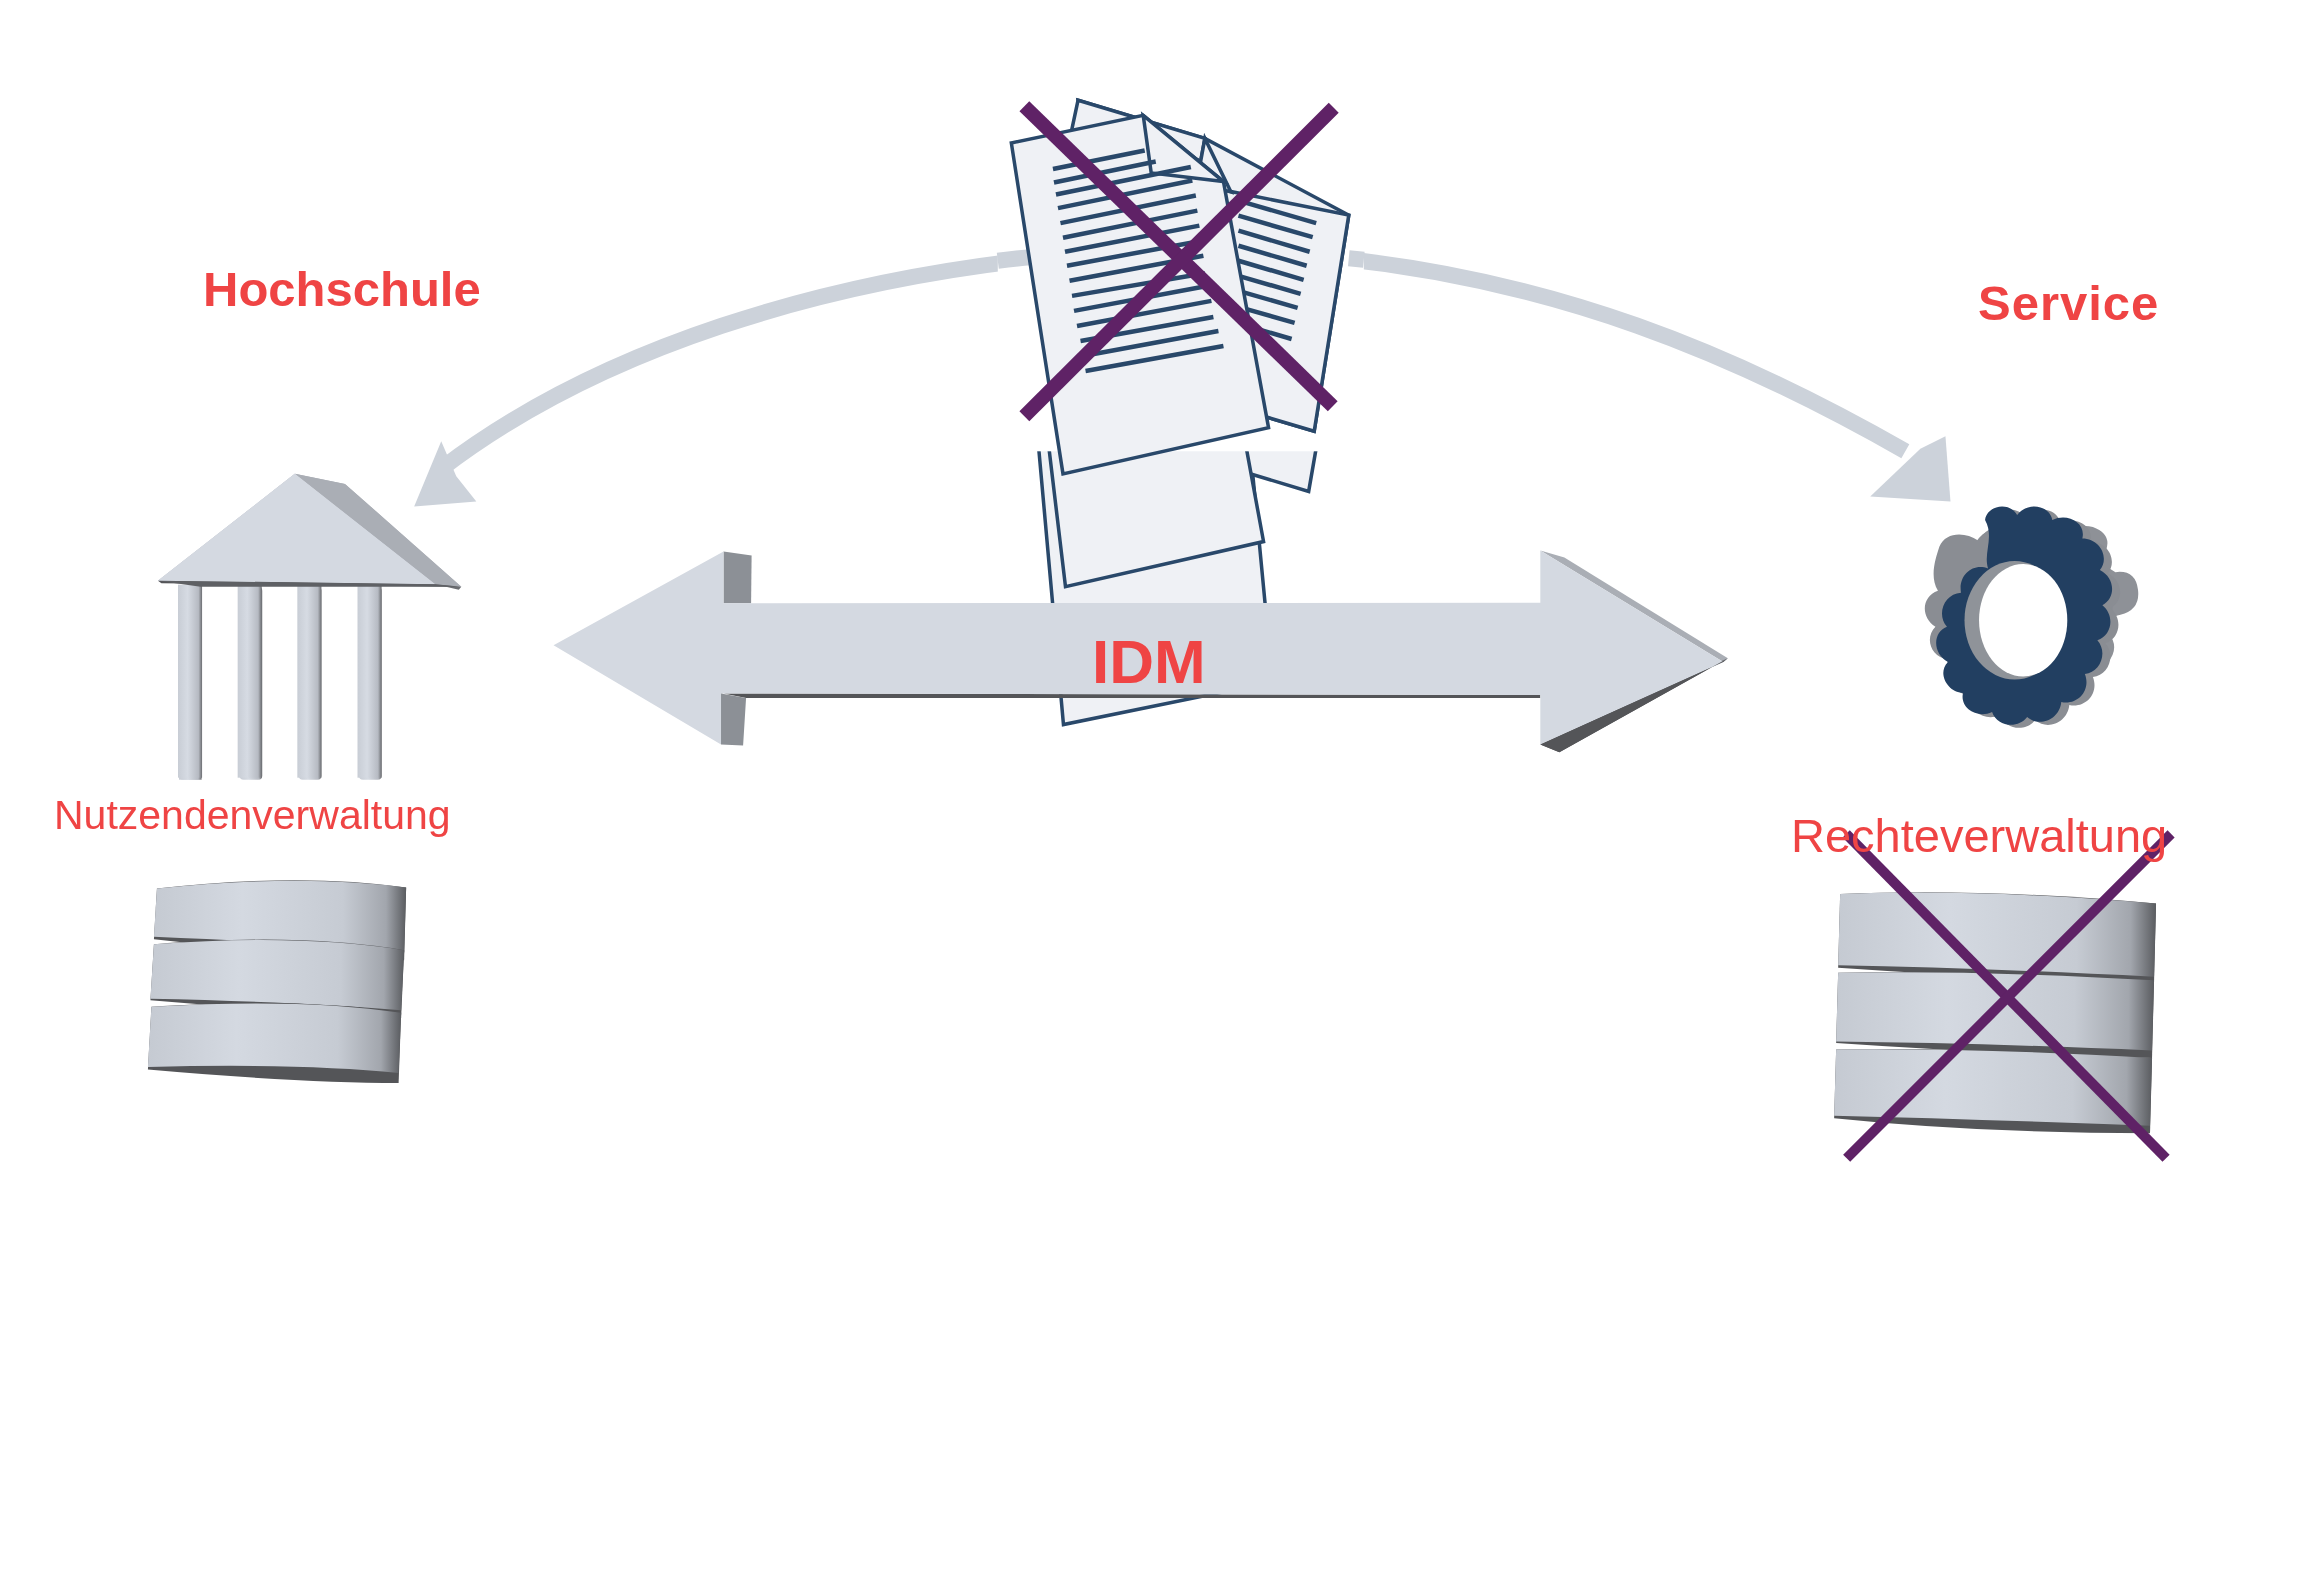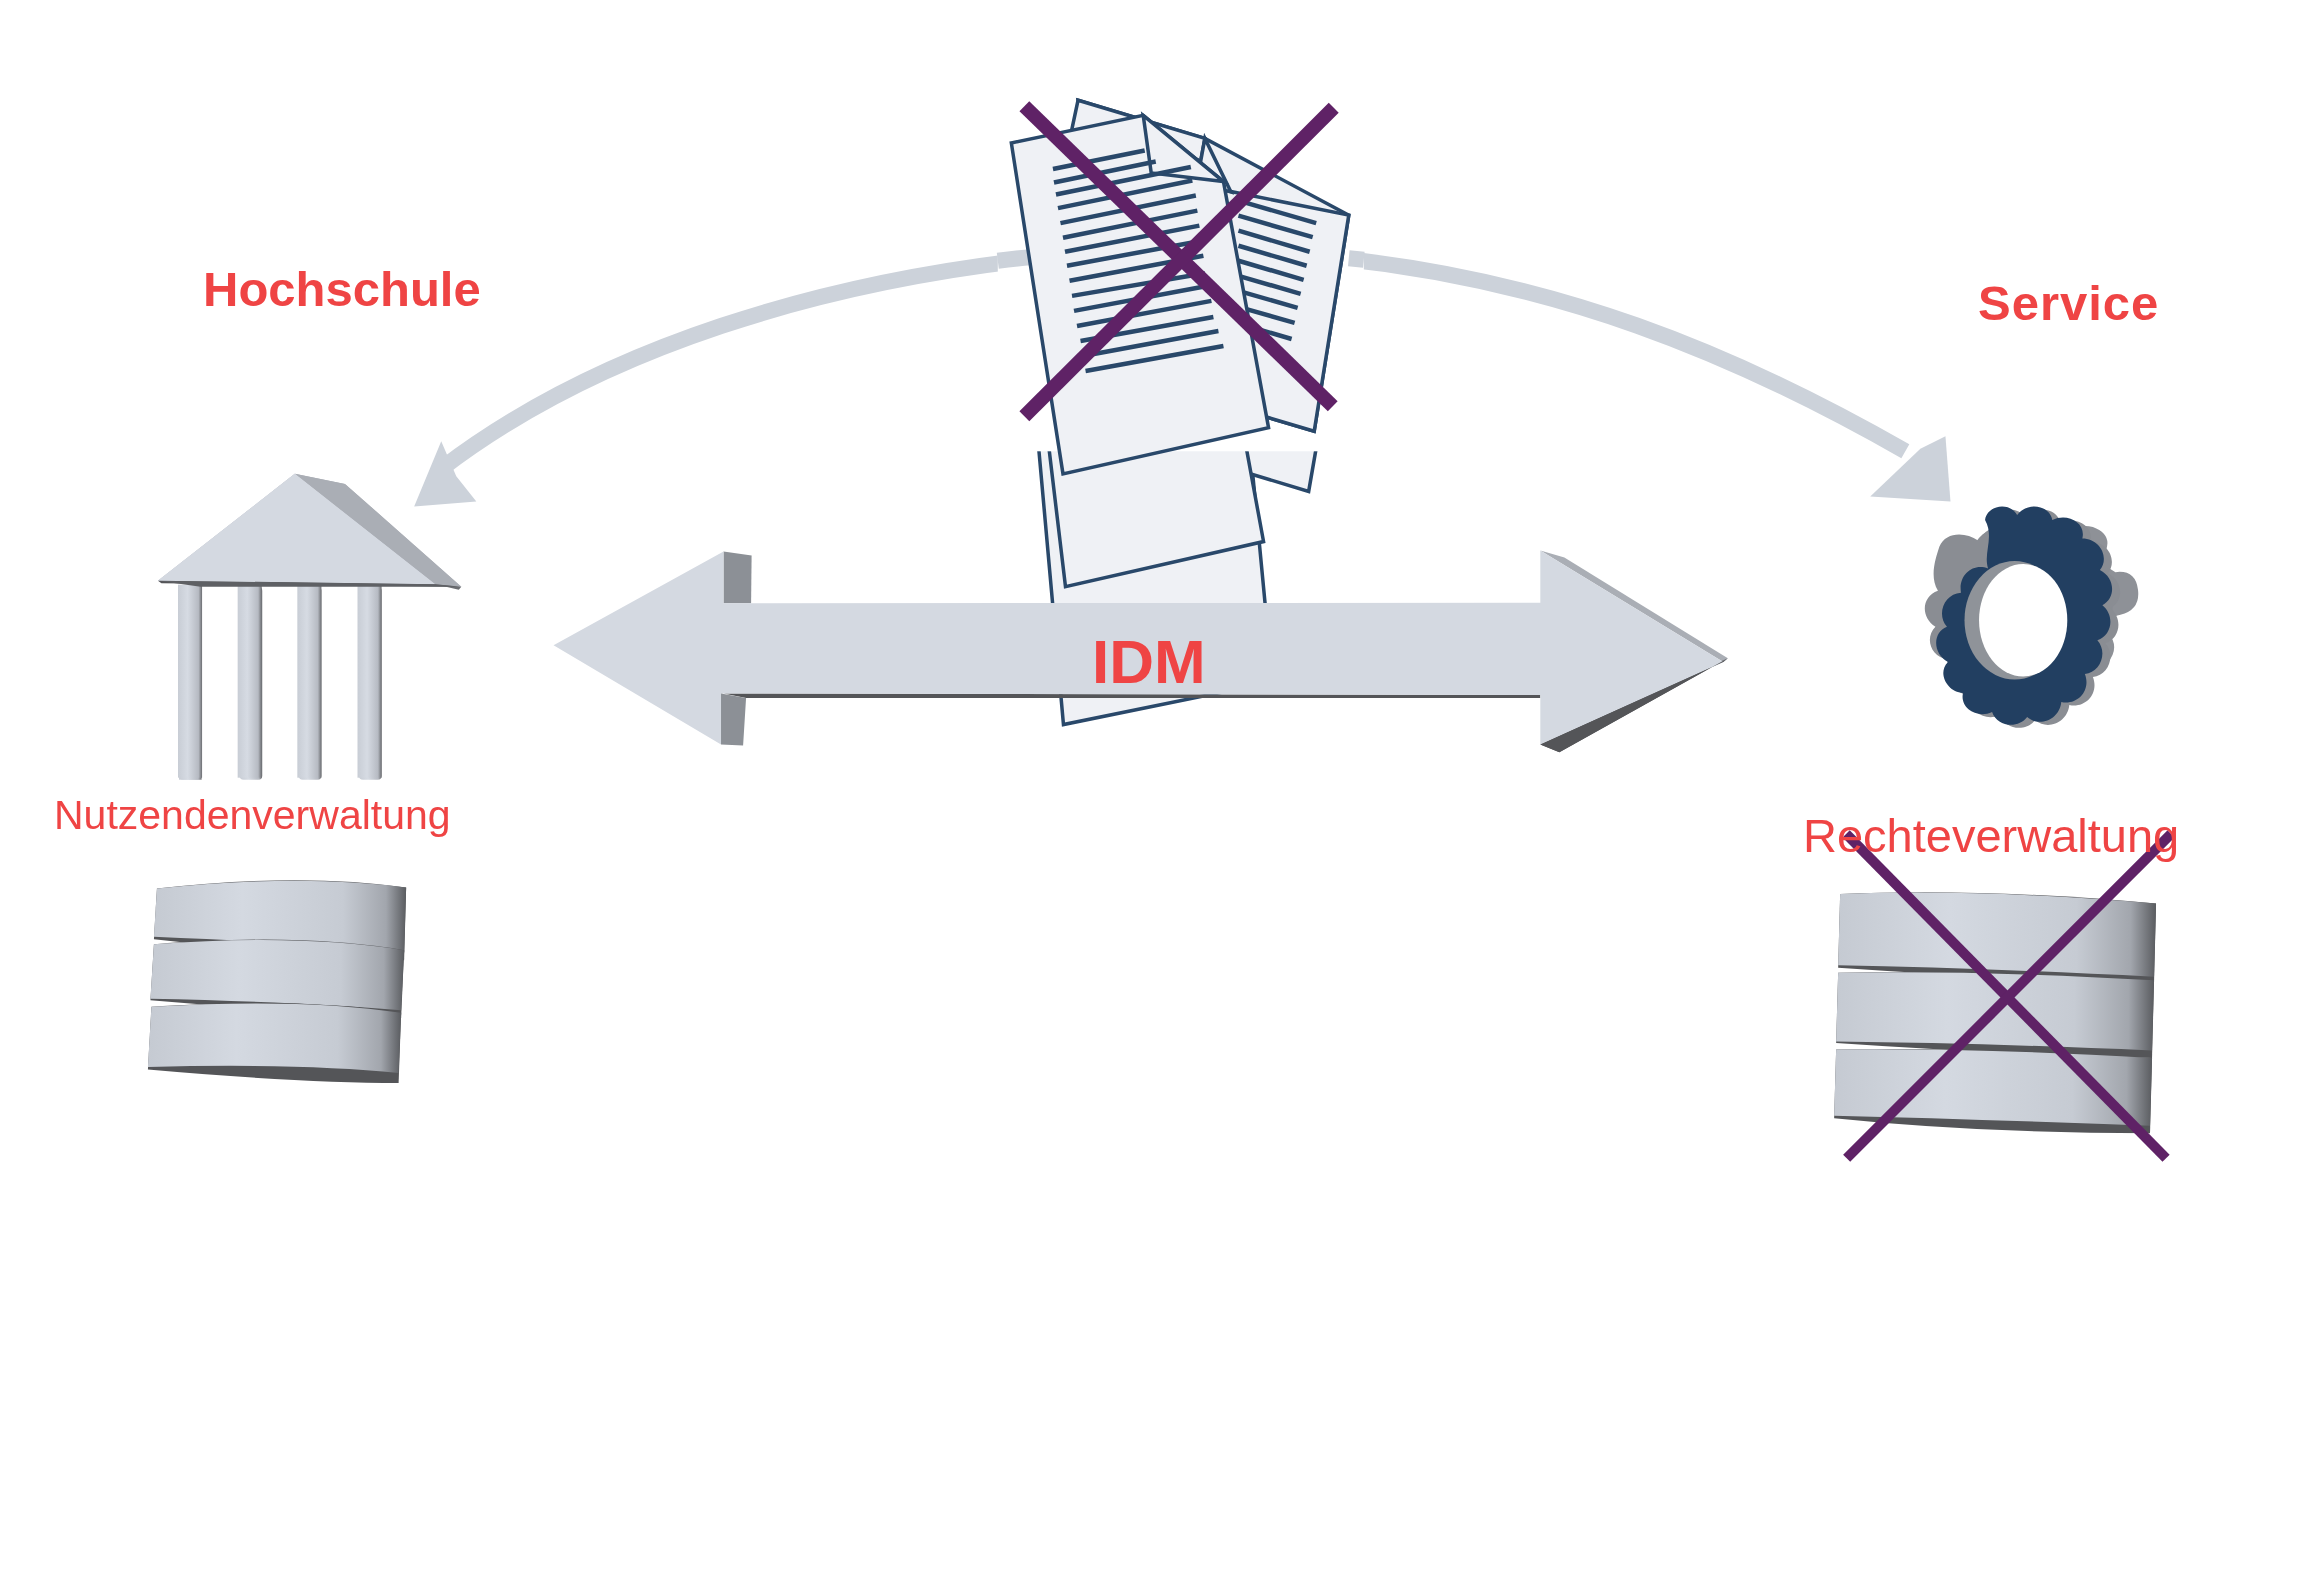--- a/index.html
+++ b/index.html
@@ -3,21 +3,21 @@
 <meta charset="utf-8">
 <style>
   html, body { margin: 0; padding: 0; background: #ffffff; }
   body { width: 2319px; height: 1588px; position: relative; overflow: hidden; }
   #stage { position: absolute; left: 0; top: 0; width: 2319px; height: 1588px; }
   .label { position: absolute; font-family: "Liberation Sans", sans-serif; color: #ef4444; white-space: nowrap; }
   .bold { font-weight: bold; }
   #lbl-hochschule { left: 203px; top: 261px; font-size: 49px; }
   #lbl-service { left: 1950px; top: 275px; font-size: 49px; letter-spacing: 1px; margin-left: 28px; }
   #lbl-nutzenden { left: 54px; top: 792px; font-size: 41px; }
-  #lbl-rechte { left: 1791px; top: 808px; font-size: 47px; margin-left: 12px; }
+  #lbl-rechte { left: 1791px; top: 808px; font-size: 47px; }
   #lbl-idm { left: 1092px; top: 626px; font-size: 62px; }
 </style>
 </head>
 <body>
 
 <svg id="stage" viewBox="0 0 4625 3167" xmlns="http://www.w3.org/2000/svg">
   <defs>
     <linearGradient id="cylGrad" x1="0" x2="1" y1="0" y2="0">
       <stop offset="0" stop-color="#c5cad2"></stop>
       <stop offset="0.35" stop-color="#d4d9e1"></stop>

